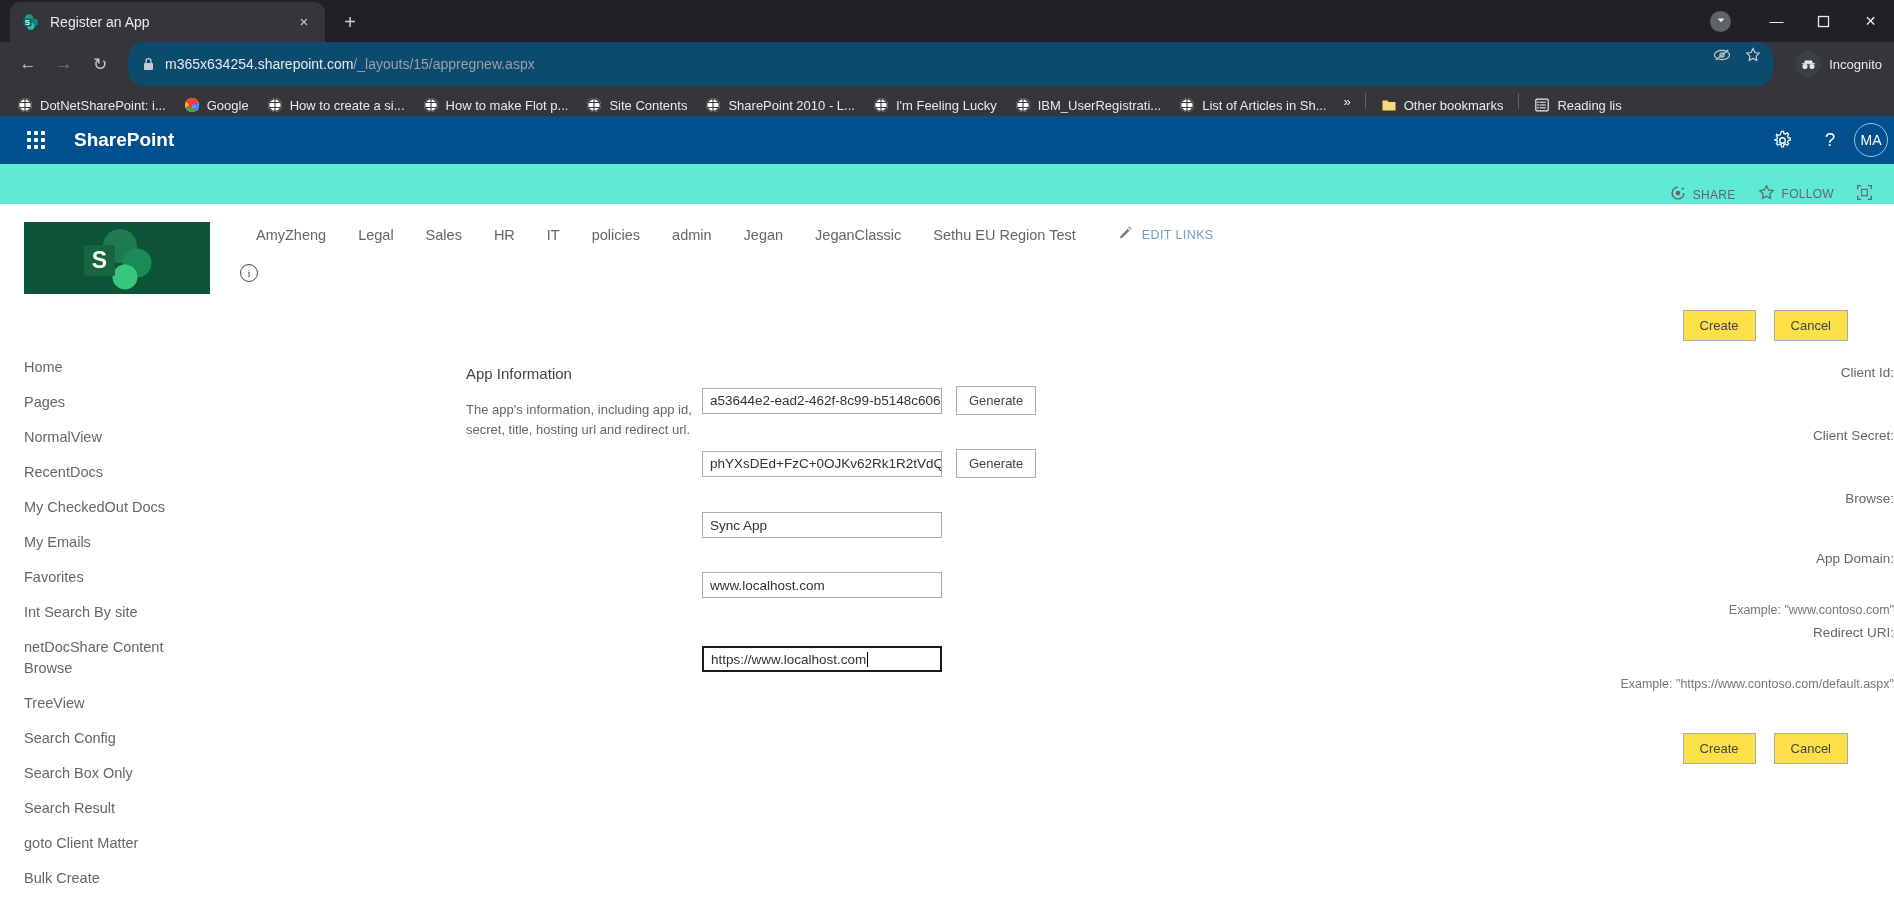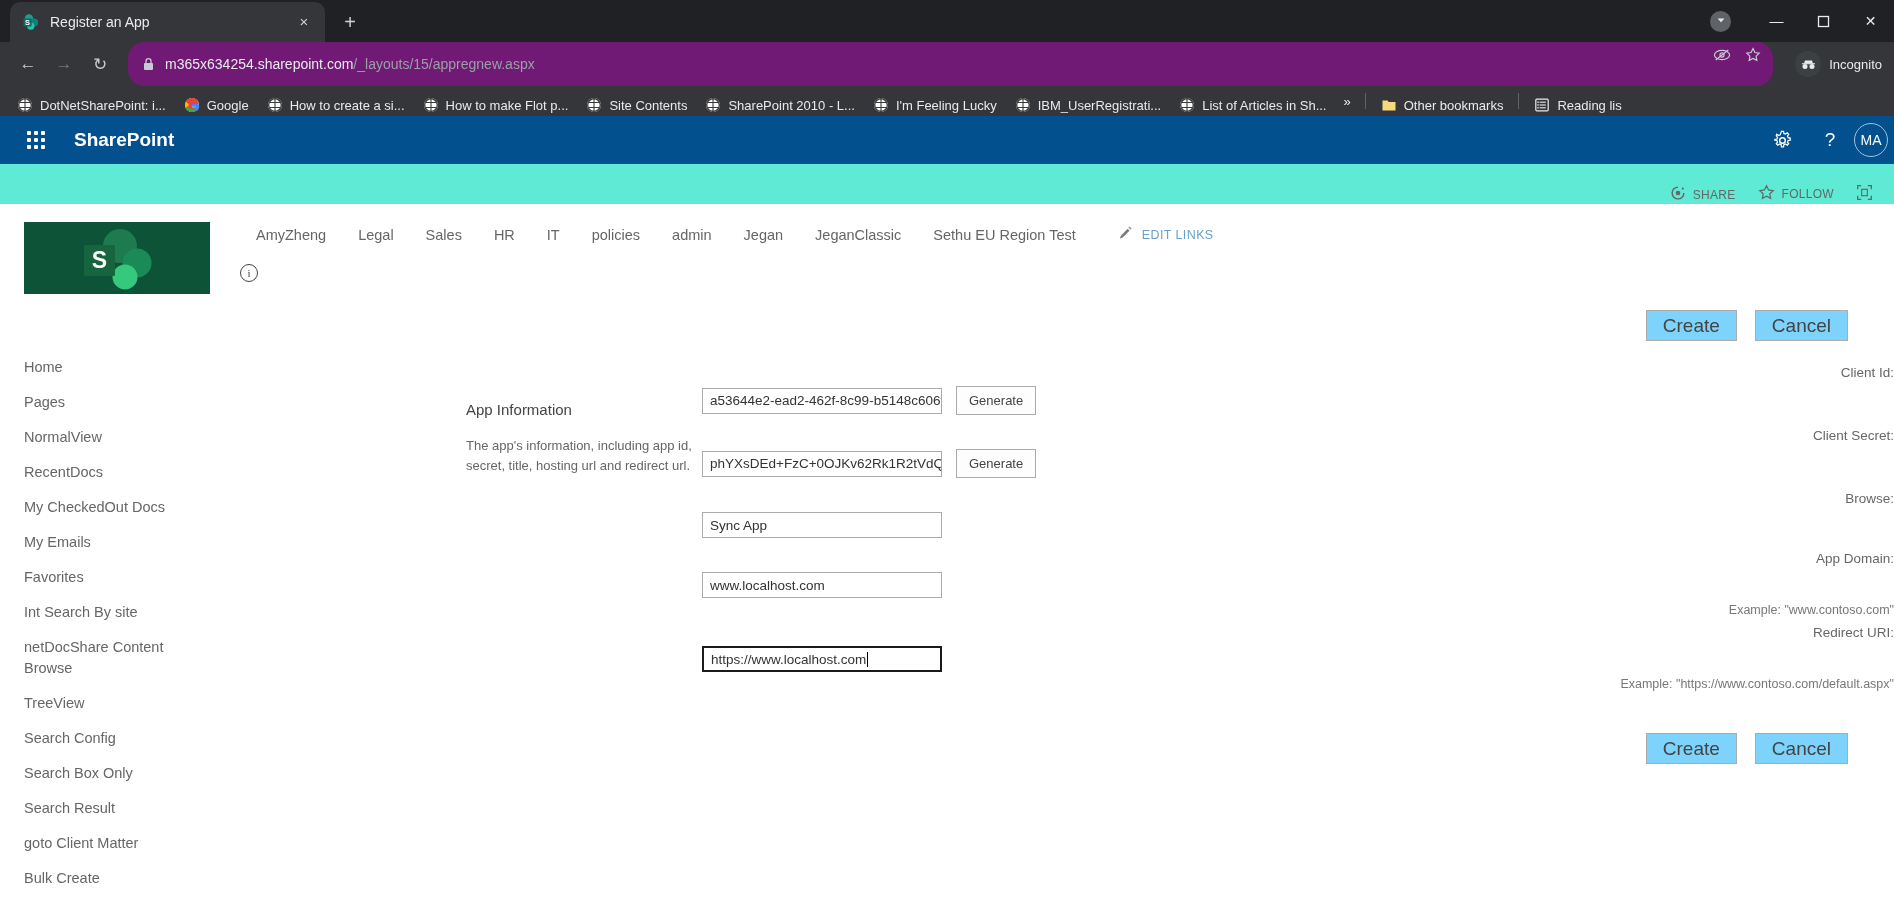--- a/index.html
+++ b/index.html
@@ -84,21 +84,21 @@
     width: 32px; height: 32px;
     display: flex; align-items: center; justify-content: center;
     color: #c8cbcf;
     font-size: 17px;
     border-radius: 50%;
   }
   .navbtn.dim { color: #73777c; }
   .omnibox {
     flex: 1;
     height: 44px;
-    background: #701a75;
+    background: #0c4a6e;
     border-radius: 16px;
     display: flex; align-items: center;
     padding: 16px 14px;
     margin: 0 8px;
     gap: 10px;
     position: relative;
   }
   .omnibox .url {
     font-size: 14px;
     color: #e8eaed;
@@ -241,29 +241,29 @@
   .formwrap { position: relative; margin-top: 28px; }
 
   .btnrow {
     display: flex; justify-content: flex-end;
     gap: 18px;
     padding-right: 46px;
   }
   .spbtn {
     min-width: 68px; height: 31px;
     border: 1px solid #ababab;
-    background: #7dd3fc;
-    color: #444; font-size: 19px;
+    background: #fde047;
+    color: #444; font-size: 13px;
     display: flex; align-items: center; justify-content: center;
     padding: 0 16px;
   }
 
   .formgrid { display: flex; margin-top: 24px; }
   .desc-col { width: 470px; flex: 0 0 470px; padding-left: 234px; }
-  .sec-title { color: #444; font-size: 15px; margin-bottom: 18px; margin-top: 36px; }
+  .sec-title { color: #444; font-size: 15px; margin-bottom: 18px; }
   .sec-desc { color: #666; font-size: 13px; line-height: 1.5; }
 
   .fields-col { flex: 1; padding-left: 0; }
   .field { margin-bottom: 4px; text-align: right; }
   .flabel { color: #666; font-size: 13.5px; padding-bottom: 6px; }
   .frow { display: flex; align-items: center; gap: 14px; }
   .ftext {
     width: 240px; height: 26px;
     border: 1px solid #ababab;
     background: #fff;

